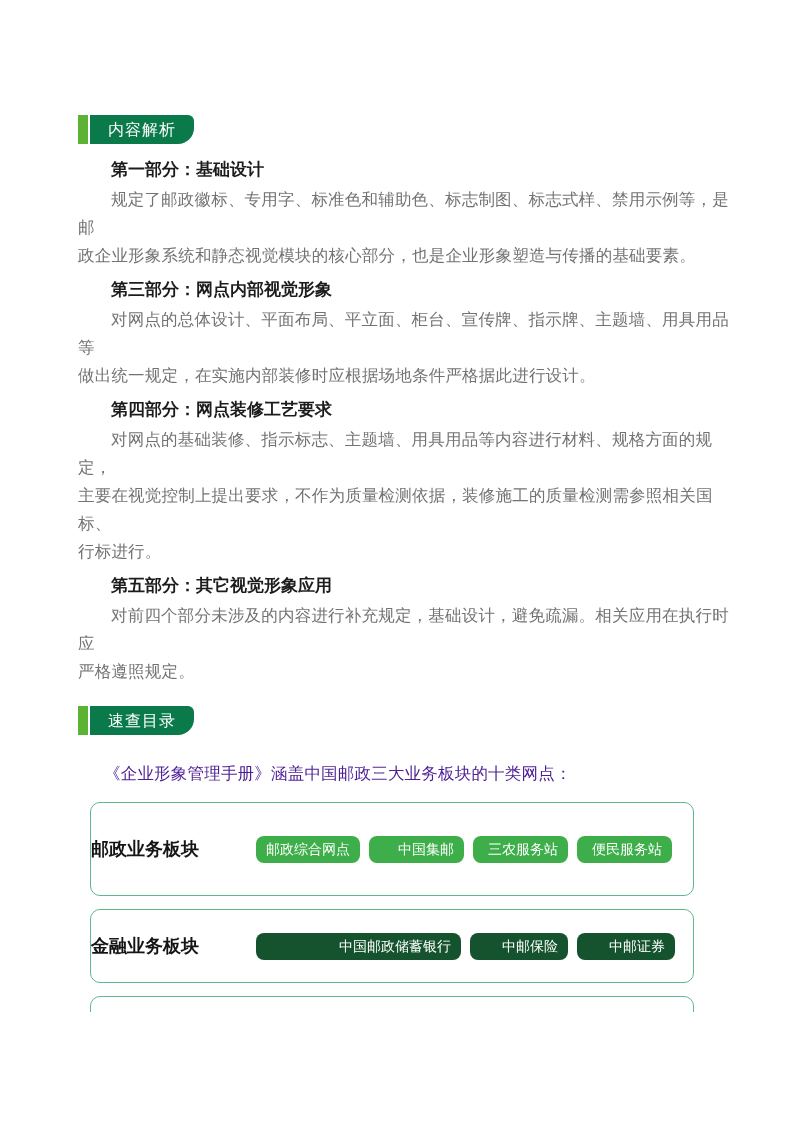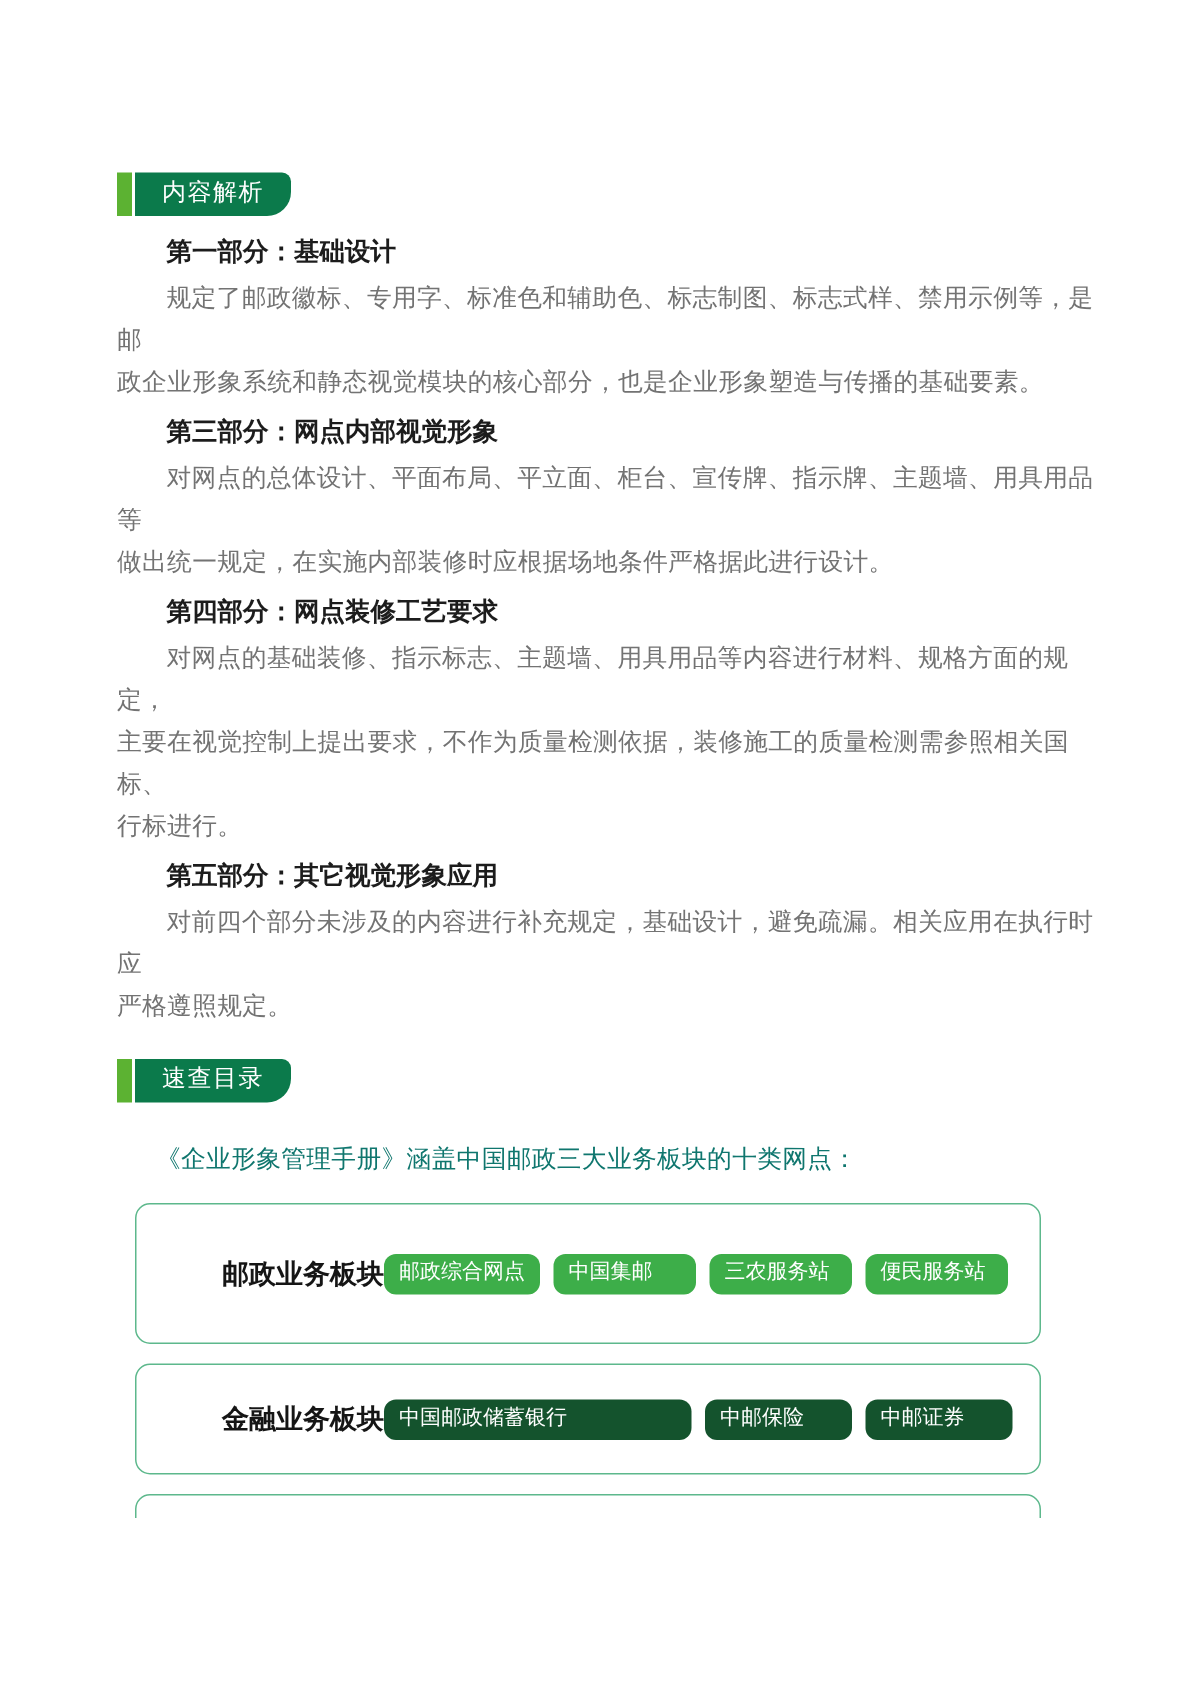--- a/index.html
+++ b/index.html
@@ -2,21 +2,21 @@
 <html><head>
 <meta charset="utf-8">
 <style>
   * { margin:0; padding:0; box-sizing:border-box; }
   html,body { background:#ffffff; }
   .page {
     position:relative;
     width:800px; height:1012px;
     margin:0 auto;
     background:#ffffff;
-    font-family:Liberation Mono, monospace;
+    font-family:Liberation Serif, serif;
     overflow:hidden;
   }
   .content { padding:115px 40px 0 78px; }
 
   
   .badge { display:flex; height:29px; margin-bottom:12px; }
   .badge-bar { width:10px; background:#5cb232; margin-right:2px; }
   .badge-body {
     background:#0b7a4b; color:#ffffff;
     font-size:16px; line-height:29px;
@@ -33,44 +33,44 @@
   .part-body {
     font-size:16.5px; color:#737373;
     line-height:28px; width:662px;
     white-space:pre-line; text-indent:33px;
     letter-spacing:0.2px;
   }
 
   .quick-badge { margin-top:20px; }
   .intro {
     margin-top:25px;
-    font-size:16.5px; color:#0f766e; line-height:28px;
+    font-size:16.5px; color:#4c1d95; line-height:28px;
     text-indent:26px; letter-spacing:0.2px;
   }
 
   
   .board {
     display:flex; align-items:center;
     width:604px; margin-left:12px;
     border:1px solid #5db88c; border-radius:10px;
     background:#ffffff;
   }
   .board-1 { height:94px; margin-top:14px; }
   .board-2 { height:74px; margin-top:13px; }
   .board-3 { height:68px; margin-top:13px; }
   .board-label {
-    width:165px; flex-shrink:0; text-align:right;
+    width:165px; flex-shrink:0; text-align:left;
     font-size:18px; font-weight:bold; color:#151515;
   }
   .board-tags { display:flex; flex-direction:column; gap:12px; }
   .tag-row { display:flex; gap:9px; }
   .tag {
     height:27px; line-height:27px; padding:0 10px;
     border-radius:8px; color:#ffffff; font-size:14px;
-    text-align:left; white-space:nowrap;
+    text-align:right; white-space:nowrap;
   }
   .tag-green  { background:#3dae49; }
   .tag-red    { background:#14532d; }
   .bw104 { min-width:104px; }
   .bw95  { min-width:95px;  }
   .bw100 { min-width:100px; }
   .bw98  { min-width:98px;  }
   .bw205 { min-width:205px; }
 
   

